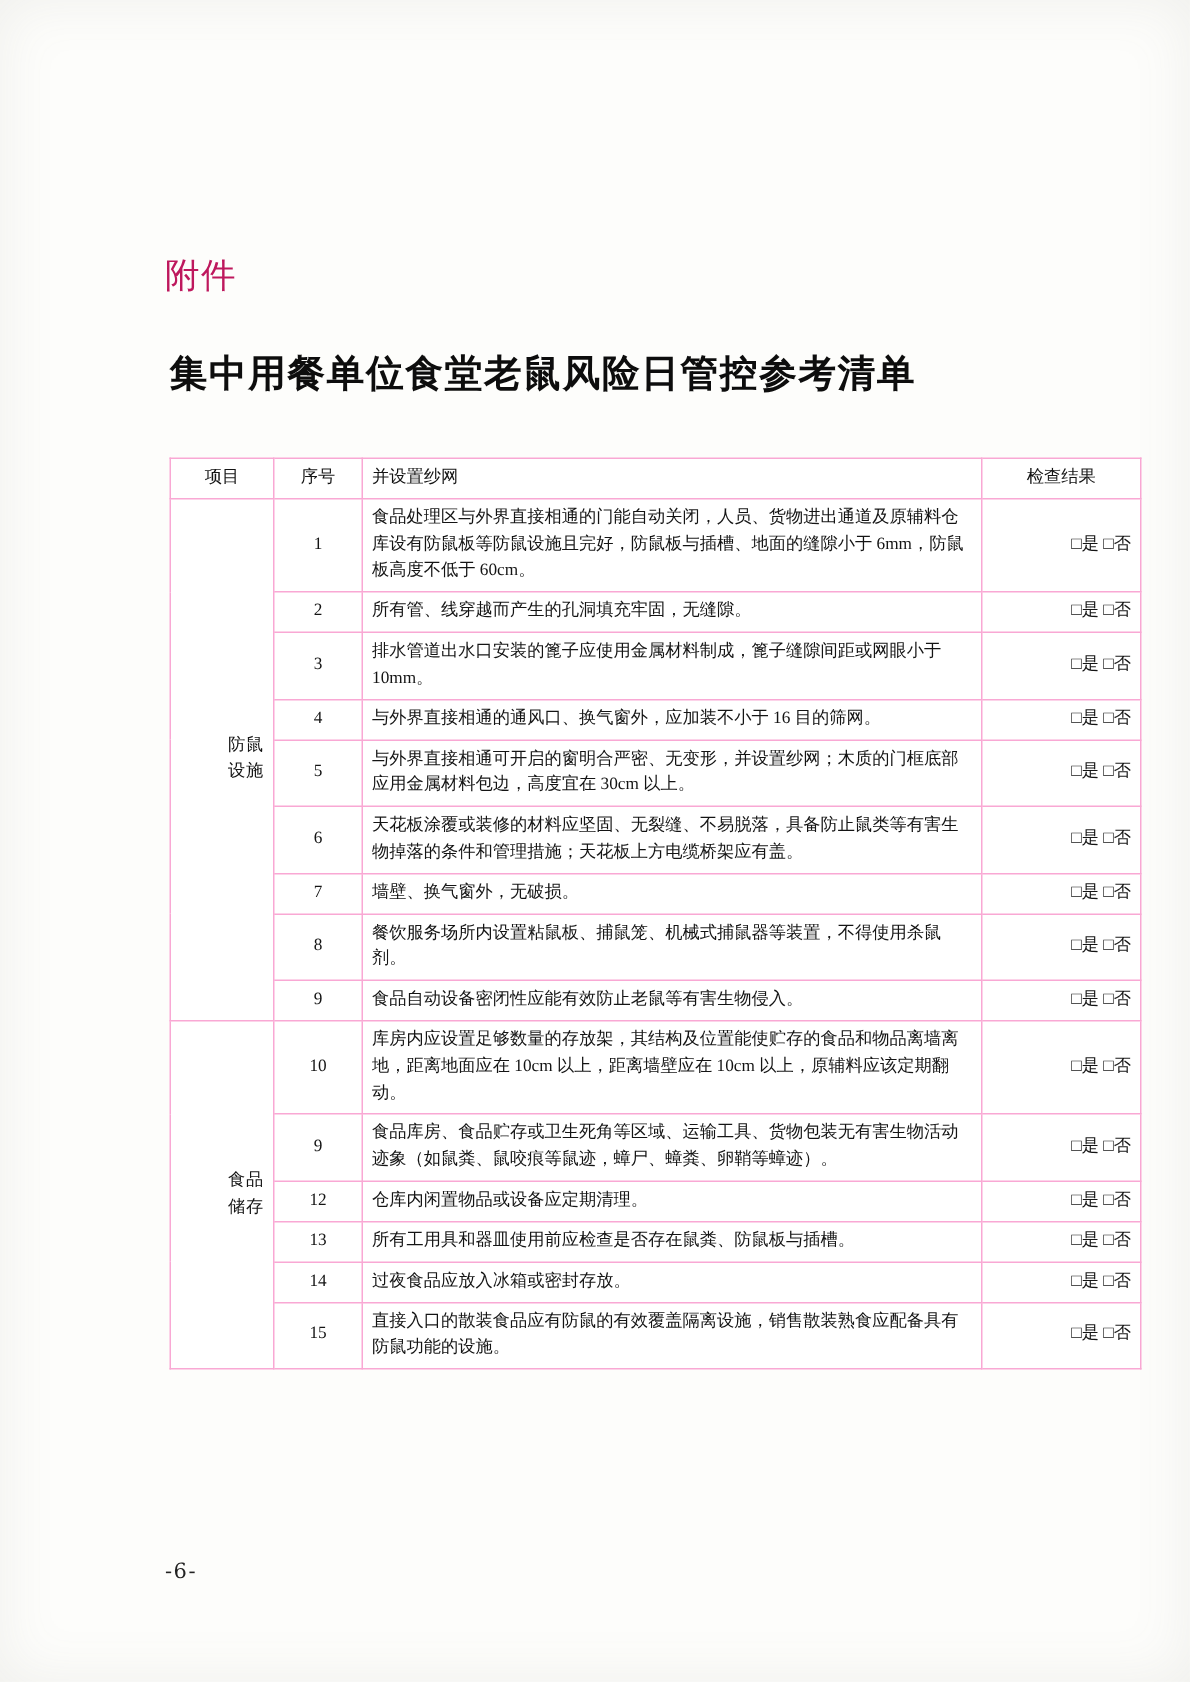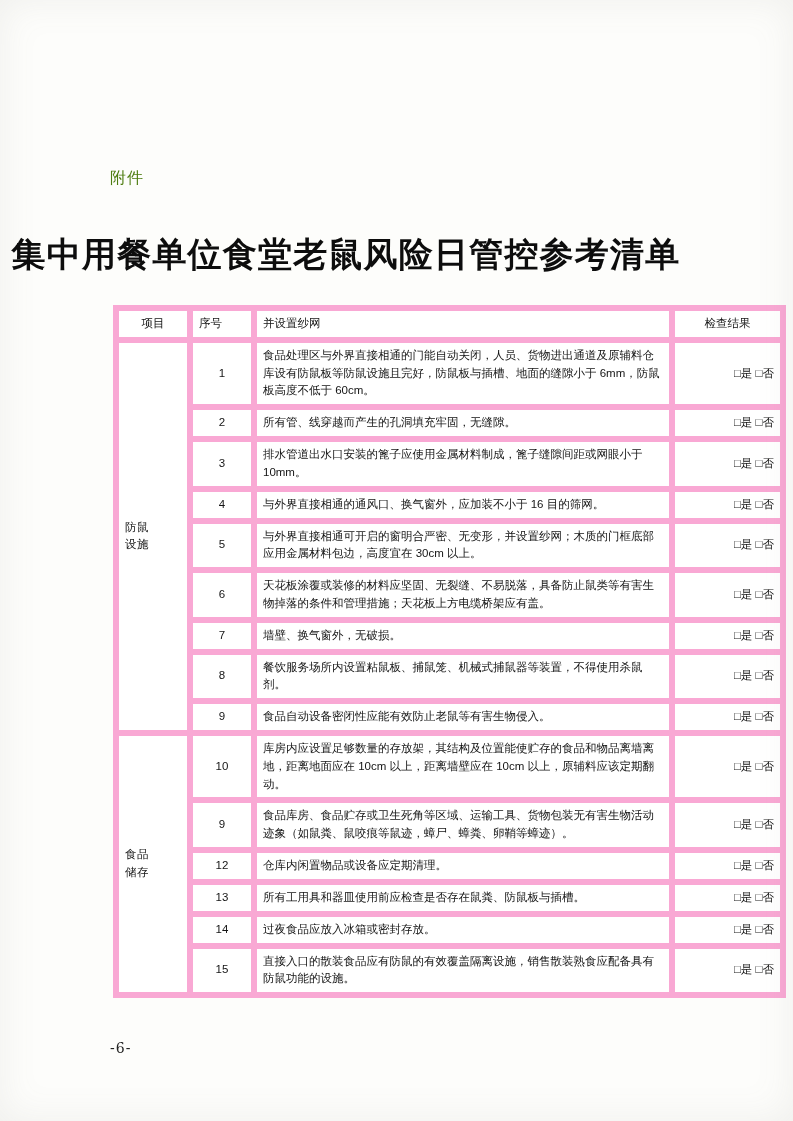--- a/index.html
+++ b/index.html
@@ -19,71 +19,71 @@
     position: absolute;
     left: 0; top: 0;
     width: 793px;
     height: 1121px;
     background: #fdfdfb;
   }
   .attachment-label {
     position: absolute;
     left: 110px;
     top: 168px;
-    font-size: 16px;
+    font-size: 23px;
     font-family: "DejaVu Serif", serif;
     letter-spacing: 1px;
-    color: #4d7c0f;
+    color: #be185d;
   }
   .doc-title {
     position: absolute;
-    left: 0;
+    left: 16px;
     top: 232px;
     width: 692px;
     text-align: center;
-    font-size: 34px;
+    font-size: 25px;
     font-weight: bold;
     font-family: "DejaVu Serif", serif;
     letter-spacing: 1.2px;
     color: #0d0d0d;
   }
   .table-wrap {
     position: absolute;
     left: 113px;
     top: 305px;
     width: 597px;
   }
   table.checklist {
     border-collapse: collapse;
     width: 597px;
     table-layout: fixed;
     background: #fff;
   }
   table.checklist td, table.checklist th {
-    border: 6px solid #f9a8d4;
+    border: 1px solid #f9a8d4;
     padding: 4px 6px;
     vertical-align: middle;
     font-size: 11.5px;
     line-height: 1.55;
     color: #141414;
-    font-family: Liberation Sans, sans-serif;
+    font-family: Liberation Serif, serif;
   }
   .col-cat { width: 56px; text-align: center; }
-  .col-no  { width: 46px; text-align: left; }
+  .col-no  { width: 46px; text-align: center; }
   .col-content { width: 400px; text-align: left; }
   .col-result { width: 93px; text-align: center; margin-left: 18px; }
 
   thead td {
     text-align: center;
     font-size: 12.5px;
     padding-top: 9px;
     padding-bottom: 9px;
   }
   .cat-cell {
-    text-align: left;
+    text-align: right;
     font-size: 12.5px;
     letter-spacing: 0.5px;
   }
   .cat-cell span { display: block; }
   .no-cell { text-align: center; font-size: 12px; }
   .content-cell { text-align: left; padding-left: 8px; padding-right: 8px; margin-top: 24px; }
   .result-cell { text-align: right; font-size: 10.5px; white-space: nowrap; }
   .page-number {
     position: absolute;
     left: 110px;

